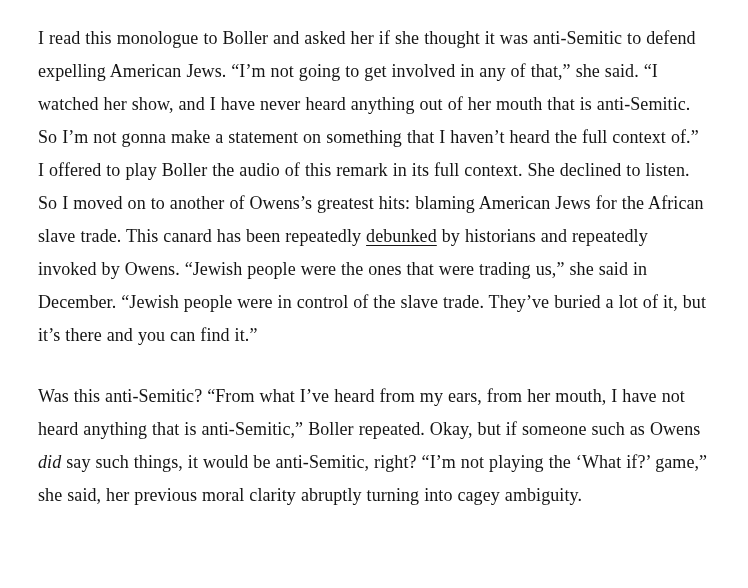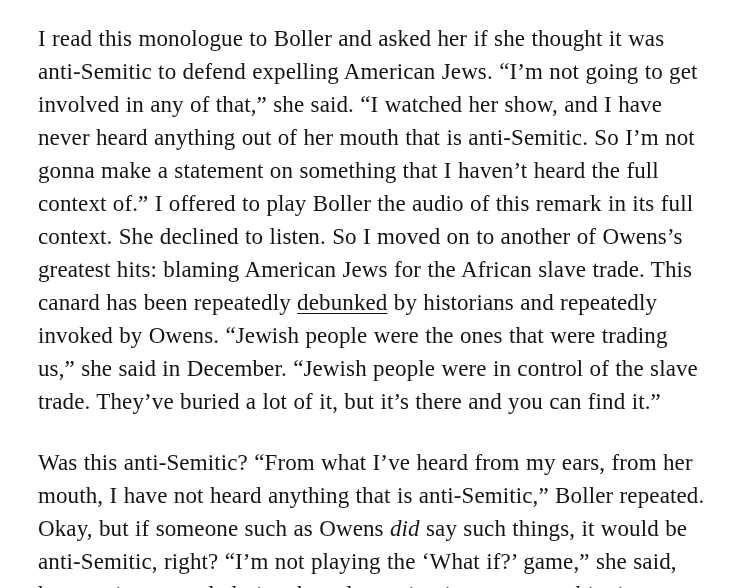--- a/index.html
+++ b/index.html
@@ -12,21 +12,21 @@
     height: 588px;
     overflow: hidden;
     font-family: "Liberation Serif", serif;
     color: #111111;
   }
   .article {
     padding: 22px 40px 0 38px;
     box-sizing: border-box;
   }
   .para {
-    font-size: 23px;
+    font-size: 18px;
     line-height: 33px;
     text-align: left;
     margin: 0 0 28px 0;
     color: #141414;
     letter-spacing: 0.005em;
     word-spacing: 0.02em;
   }
   .para:last-child {
     margin-bottom: 0;
   }

